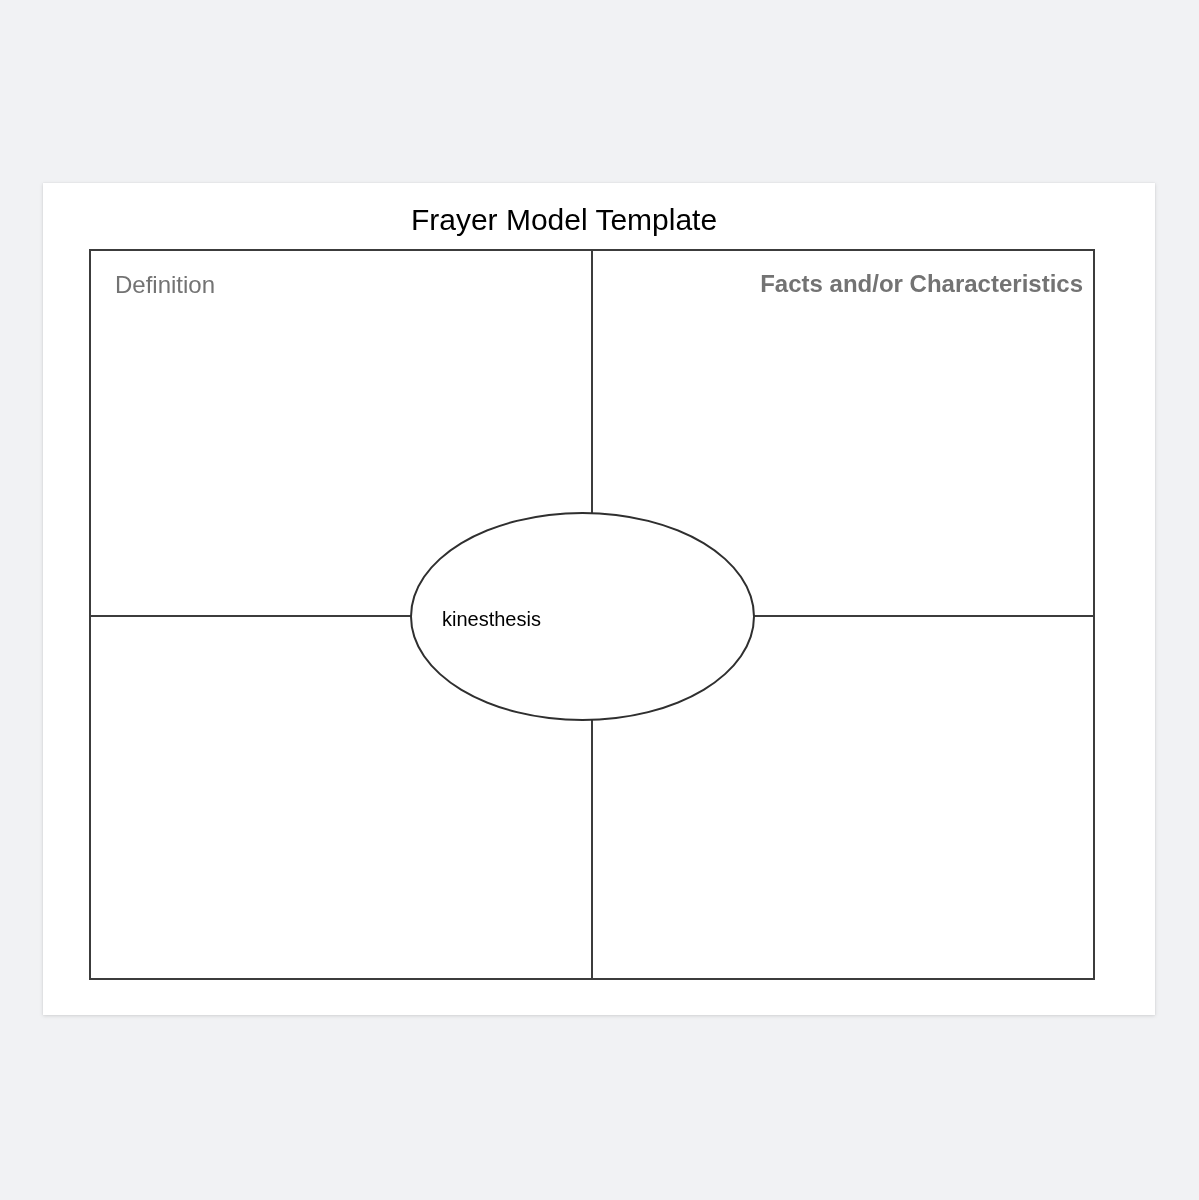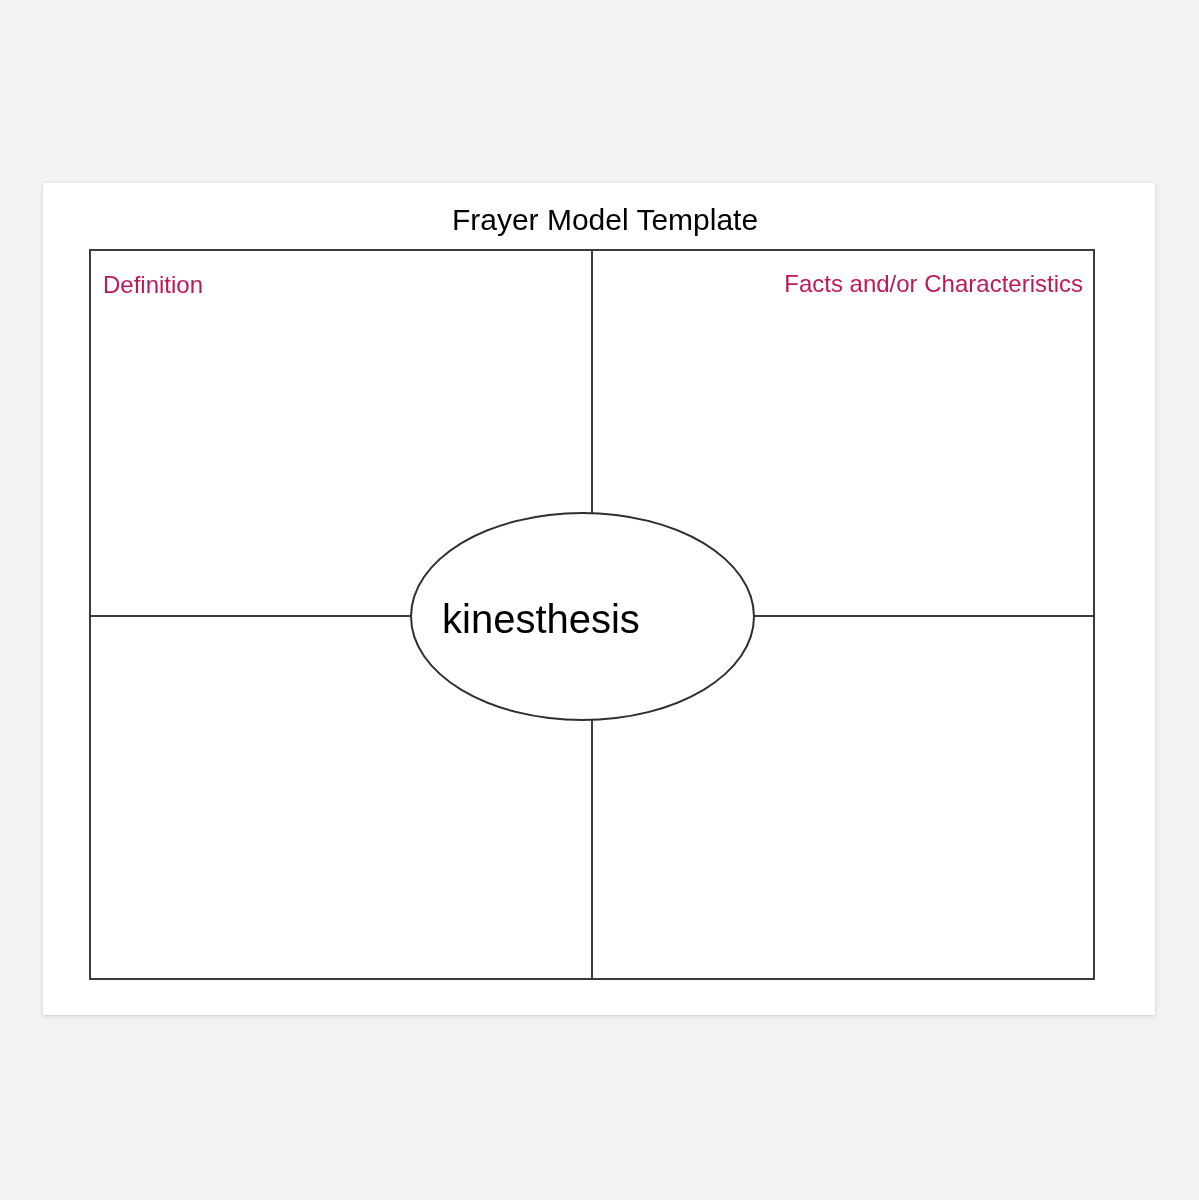--- a/index.html
+++ b/index.html
@@ -35,21 +35,20 @@
   .doc-title {
     position: absolute;
     left: 0;
     top: 20px;
     width: 1042px;          
     text-align: center;
     font-size: 30px;
     line-height: 34px;
     color: #000000;
     white-space: nowrap;
-    padding-left: 41px;
   }
 
   
   .grid {
     position: absolute;
     left: 46px;             
     top: 66px;              
     width: 1006px;          
     height: 731px;          
     border: 2px solid #3c3c3c;
@@ -62,25 +61,26 @@
   }
   .q-tl { left: 0;      top: 0;      width: 50%; height: 50.2%; }
   .q-tr { left: 50%;    top: 0;      width: 50%; height: 50.2%; }
   .q-bl { left: 0;      top: 50.2%;  width: 50%; height: 49.8%; }
   .q-br { left: 50%;    top: 50.2%;  width: 50%; height: 49.8%; }
 
   .q-label {
     position: absolute;
     font-size: 24px;
     line-height: 28px;
-    color: #be185d;
+    color: #737373;
     white-space: nowrap;
+    margin-left: 12px;
   }
   .q-tl .q-label { left: 12px;  top: 20px;  }
-  .q-tr .q-label { right: 10px; top: 19px;  }
+  .q-tr .q-label { right: 10px; top: 19px; font-weight: bold;  }
   .q-bl .q-label { left: 12px;  top: 15px;  }
   .q-br .q-label { right: 10px; top: 15px;  }
 
   
   .divider-v {
     position: absolute;
     left: 50%;
     top: 0;
     width: 2px;
     height: 100%;
@@ -119,21 +119,21 @@
     font-size: 24px;
     line-height: 28px;
     color: #000000;
     white-space: nowrap;
   }
 
   .concept-term {
     position: absolute;
     left: 30px;
     top: 88px;
-    font-size: 40px;
+    font-size: 20px;
     line-height: 34px;
     color: #000000;
     white-space: nowrap;
   }
 </style>
 </head>
 <body>
 
 <div id="stage">
 

